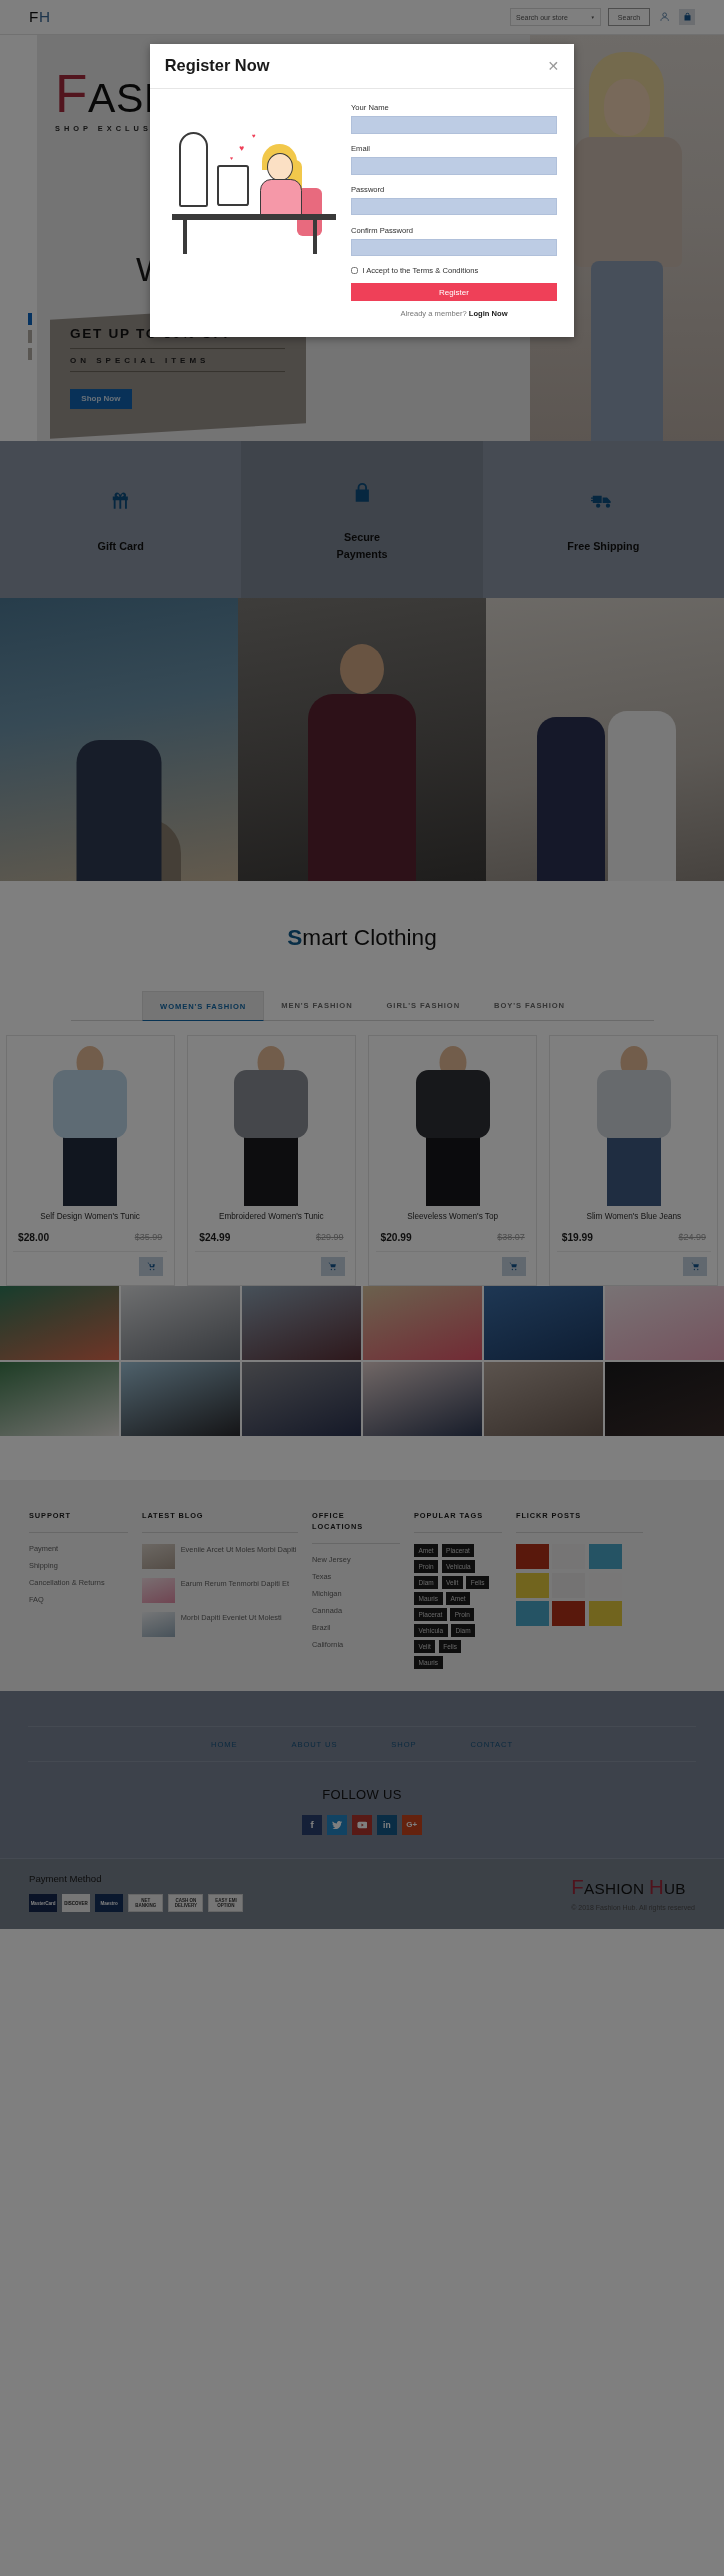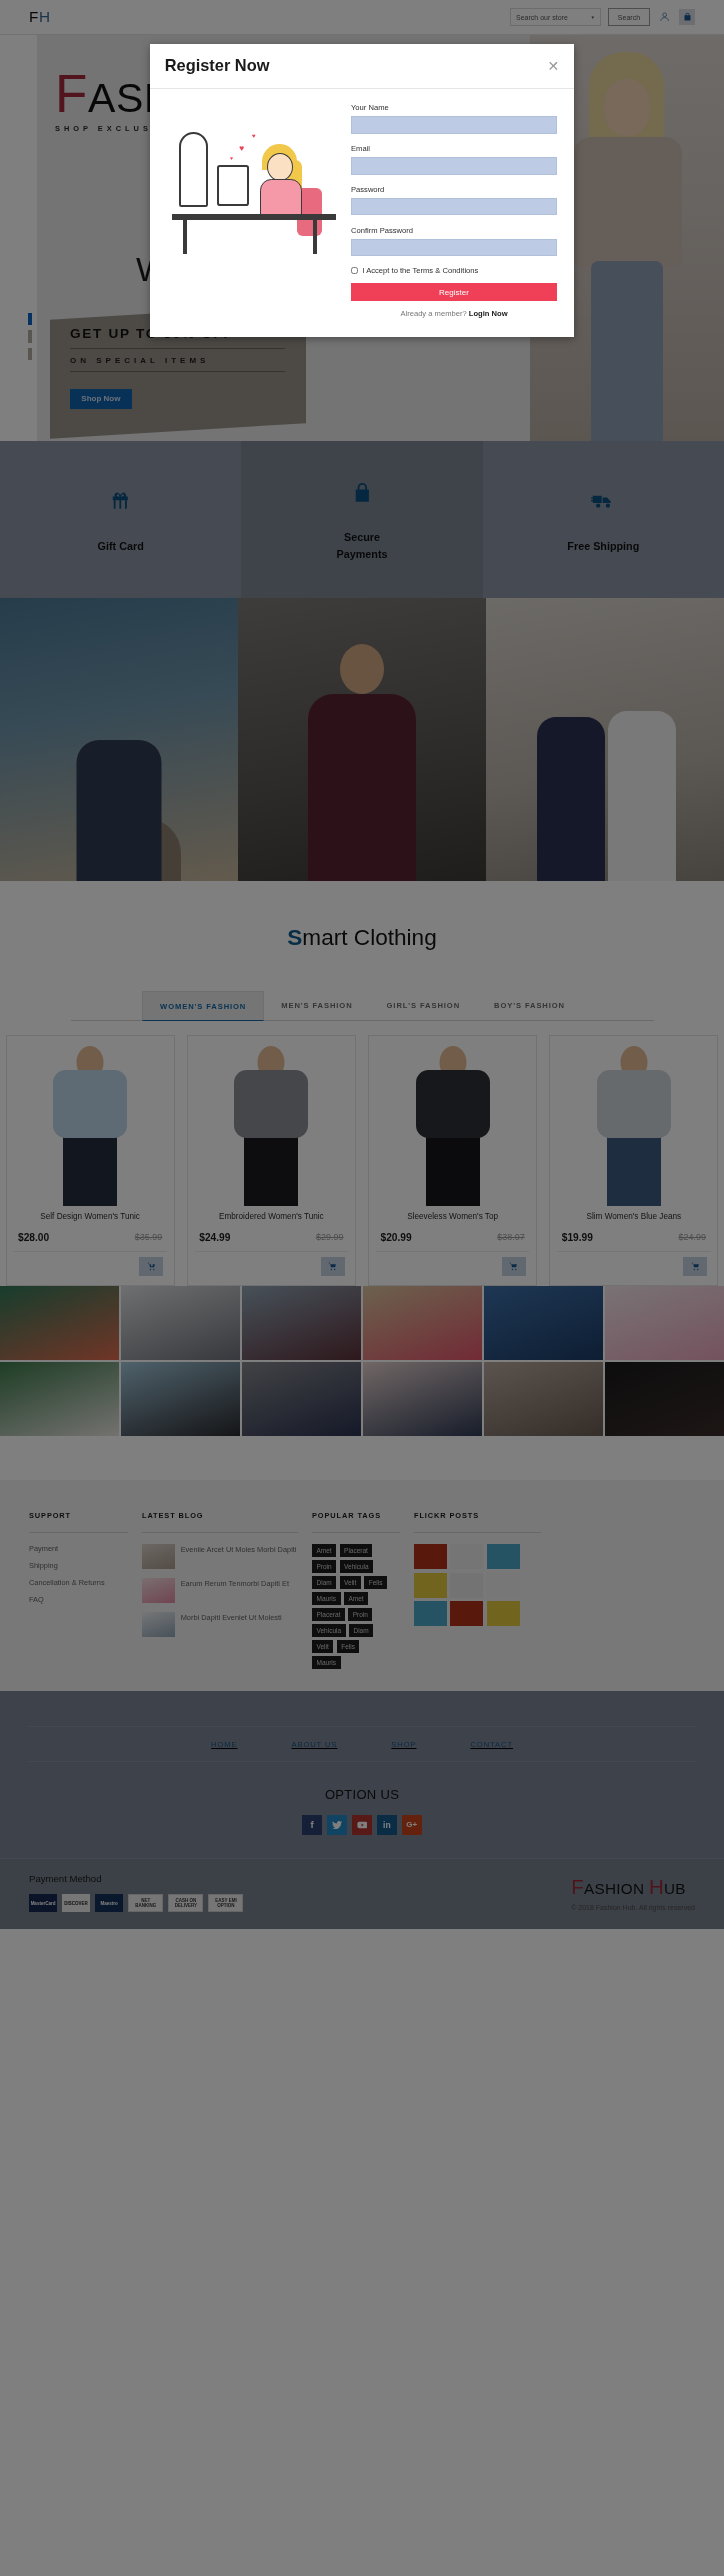--- a/index.html
+++ b/index.html
@@ -233,21 +233,21 @@
   .tag {
     background: #1c1c1c; color: #d0d0d0; font-size: 6.5px;
     padding: 2.8px 4.5px; cursor: pointer;
   }
 
   
   .footer-lower { background: #7a8496; }
   .footer-nav {
     display: flex; justify-content: center; gap: 54px;
     padding: 12.4px 0; border-top: 0.6px solid #8b94a4; border-bottom: 0.6px solid #8b94a4;
-    width: 668px; margin: 0 auto; text-decoration: underline;
+    width: 668px; margin: 0 auto;
   }
   .footer-nav a {
     font-size: 7.6px; letter-spacing: 0.9px; color: #15537f;
     text-decoration: none; cursor: pointer;
   }
   .follow-wrap { text-align: center; padding: 25px 0 22.6px; }
   .follow-title { font-size: 13px; color: #121212; letter-spacing: 0.3px; margin-bottom: 12.4px; }
   .social-row { display: flex; justify-content: center; gap: 4.5px; }
   .soc {
     width: 20.4px; height: 20.4px; display: flex; align-items: center;
@@ -563,20 +563,30 @@
       <div class="blog-item">
         <div class="blog-thumb" style="background:linear-gradient(160deg,#f3dde3,#e08aa4)"></div>
         <div class="blog-text">Earum Rerum Tenmorbi Dapiti Et</div>
       </div>
       <div class="blog-item">
         <div class="blog-thumb" style="background:linear-gradient(160deg,#eceef0,#8fa4b4)"></div>
         <div class="blog-text">Morbi Dapiti Eveniet Ut Molesti</div>
       </div>
     </div>
 
+    <div class="fw" style="width:102px;">
+      <div class="fw-title">OFFICE<br>LOCATIONS</div>
+      <div class="fw-rule"></div>
+      <div class="fw-link">New Jersey</div>
+      <div class="fw-link">Texas</div>
+      <div class="fw-link">Michigan</div>
+      <div class="fw-link">Cannada</div>
+      <div class="fw-link">Brazil</div>
+      <div class="fw-link">California</div>
+    </div>
 
     <div class="fw" style="width:102px;">
       <div class="fw-title">POPULAR TAGS</div>
       <div class="fw-rule"></div>
       <div class="tags">
         <span class="tag">Amet</span>
         <span class="tag">Placerat</span>
         <span class="tag">Proin</span>
         <span class="tag">Vehicula</span>
         <span class="tag">Diam</span>
@@ -613,21 +623,21 @@
 
   <div class="footer-lower">
     <div style="height:35px;"></div>
     <div class="footer-nav">
       <a>HOME</a>
       <a>ABOUT US</a>
       <a>SHOP</a>
       <a>CONTACT</a>
     </div>
     <div class="follow-wrap">
-      <div class="follow-title">OPTION US</div>
+      <div class="follow-title">FOLLOW US</div>
       <div class="social-row">
         <span class="soc" style="background:#2b4170">f</span>
         <span class="soc" style="background:#2287c6">
           <svg width="10.2" height="8.5" viewBox="0 0 24 20" fill="#fff">
               <path d="M24 2.4a9.7 9.7 0 0 1-2.8.8A4.9 4.9 0 0 0 23.3.4a9.8 9.8 0 0 1-3.1 1.2A4.9 4.9 0 0 0 11.8 6 13.9 13.9 0 0 1 1.7.9a4.9 4.9 0 0 0 1.5 6.5A4.8 4.8 0 0 1 1 6.8v.1a4.9 4.9 0 0 0 3.9 4.8 4.9 4.9 0 0 1-2.2.1 4.9 4.9 0 0 0 4.6 3.4A9.9 9.9 0 0 1 0 17.3a13.9 13.9 0 0 0 7.5 2.2c9.1 0 14-7.5 14-14v-.6A10 10 0 0 0 24 2.4z"></path>
             </svg>
         </span>
         <span class="soc" style="background:#b0352c">
           <svg width="10.8" height="8" viewBox="0 0 24 17" fill="#fff">
               <rect x="1" y="1" width="22" height="15" rx="4"></rect>

